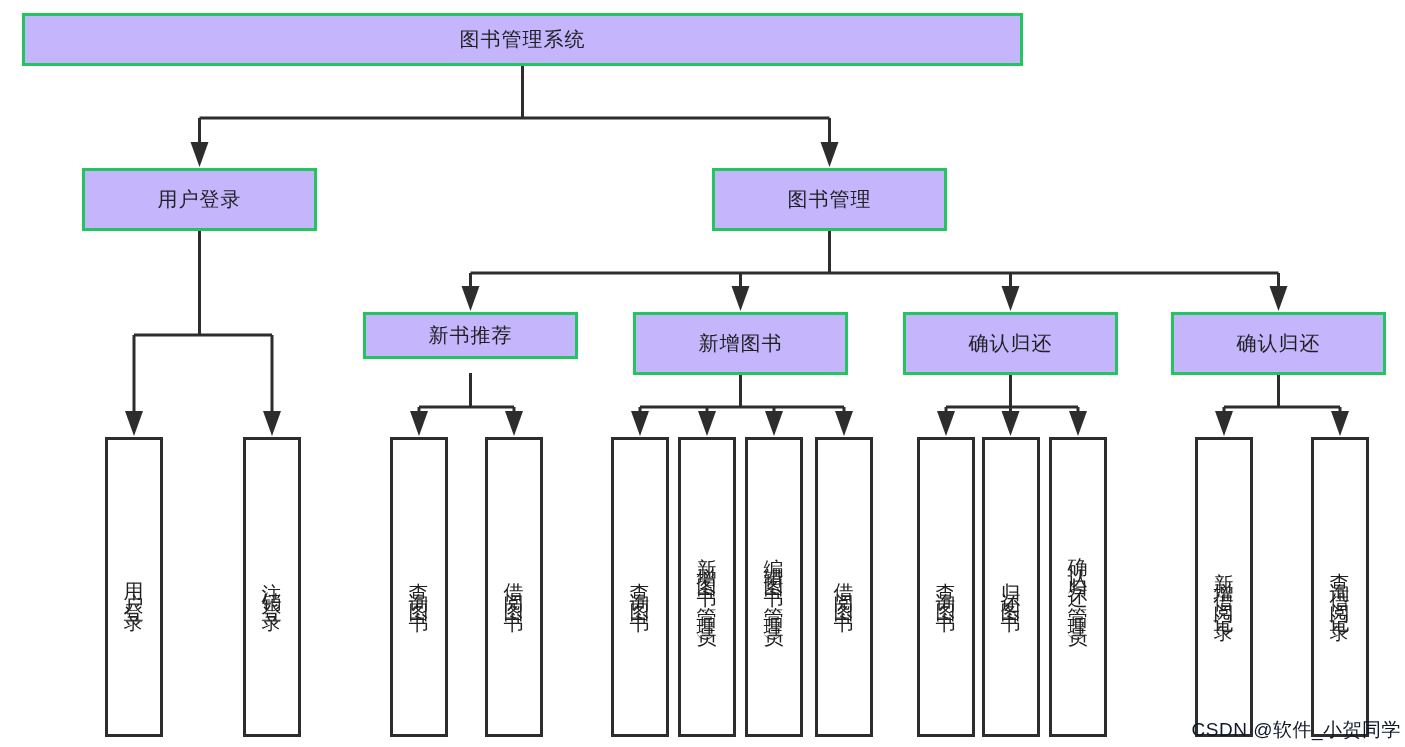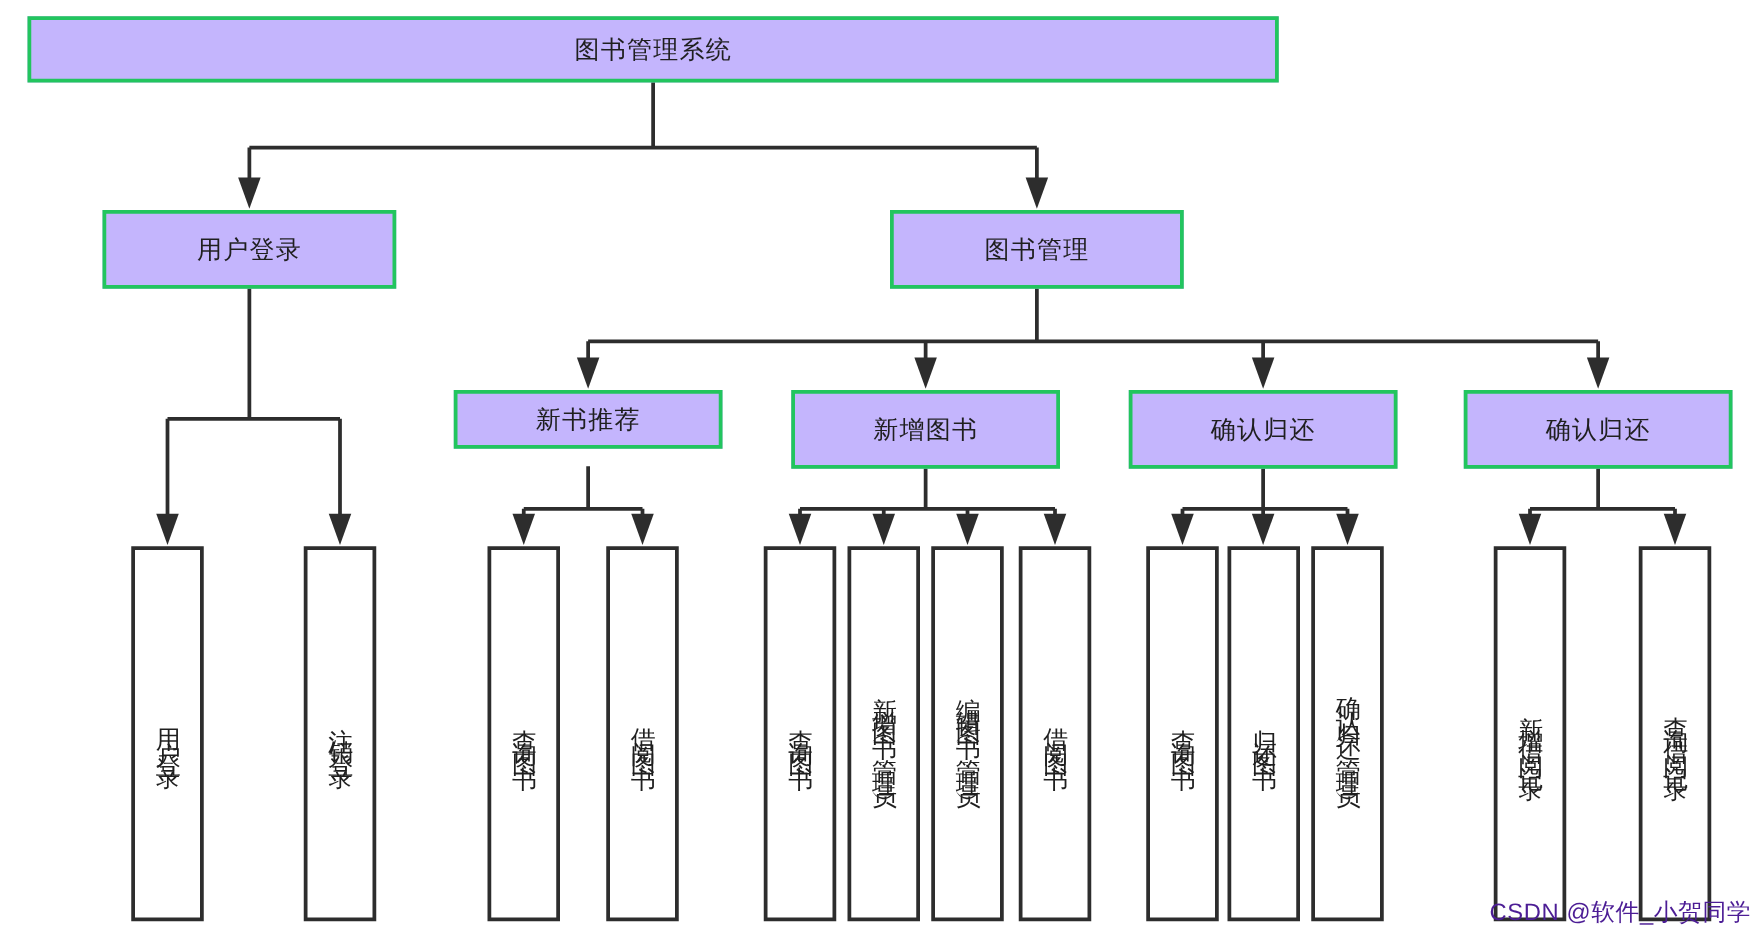--- a/index.html
+++ b/index.html
@@ -54,21 +54,21 @@
     font-size: 20px;
     letter-spacing: 10px;
     line-height: 1;
     white-space: nowrap;
   }
   .watermark {
     position: absolute;
     right: 4px;
     bottom: 4px;
     font-size: 19px;
-    color: #4c1d95;
+    color: #0f172a;
     letter-spacing: 0.5px;
     z-index: 5;
     white-space: nowrap;
   }
 </style>
 </head>
 <body>
 
 <div class="canvas">
 

